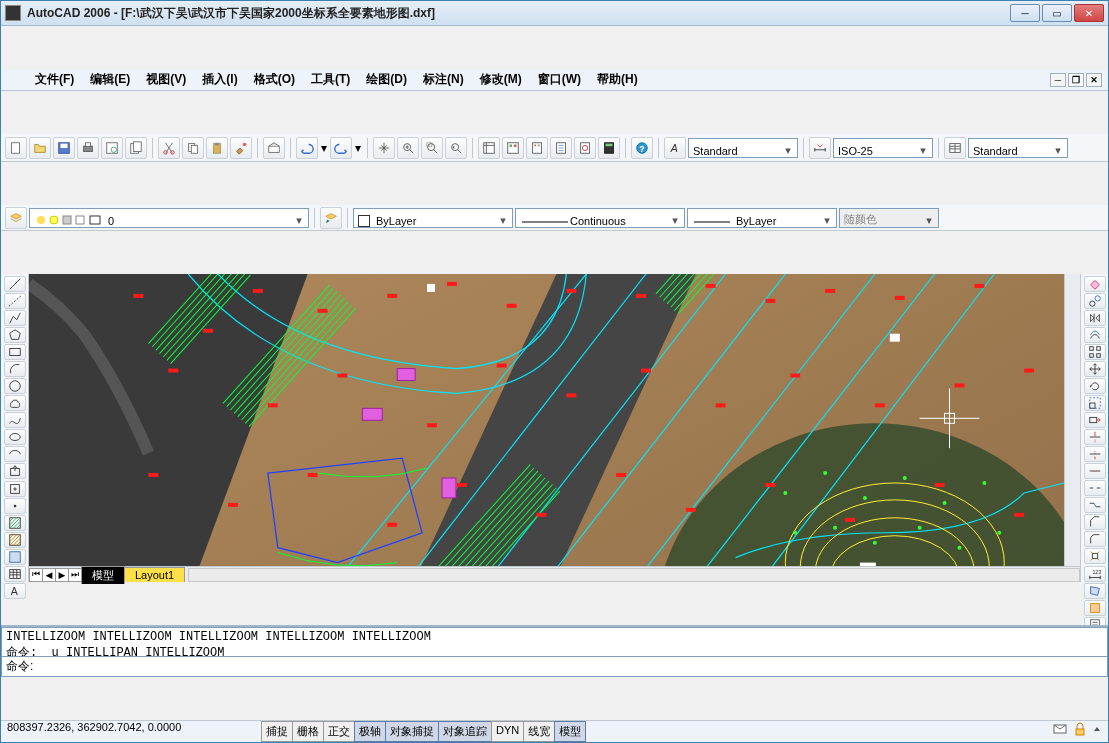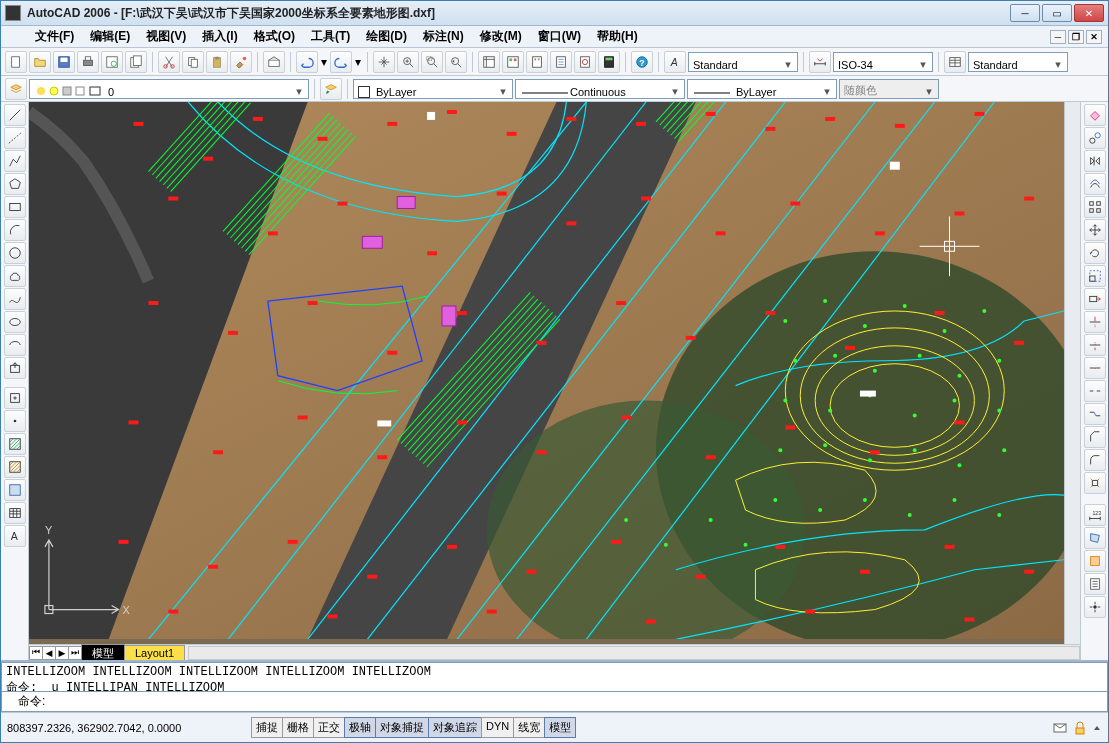--- a/index.html
+++ b/index.html
@@ -1,17 +1,17 @@
 <!DOCTYPE html>
 <html><head>
 <meta charset="utf-8">
 <style>
 * { margin: 0; padding: 0; box-sizing: border-box; font-family: "Microsoft YaHei", "SimSun", Arial, sans-serif; }
 body { width: 1109px; height: 743px; background: #e8e8e8; overflow: hidden; font-size: 12px; }
-.window { width: 1109px; height: 743px; border: 1px solid #3c7fb1; background: #f0f0f0; display: flex; flex-direction: column; }
+.window { width: 1109px; height: 743px; border: 1px solid #3c7fb1; background: #f0f0f0; display: flex; flex-direction: column; gap: 43px; }
 .titlebar { height: 25px; background: linear-gradient(#e6eef7,#cfe0f0); display: flex; align-items: center; padding: 0 4px; border-bottom: 1px solid #a0b8d0; }
 .titlebar .app-icon { width: 16px; height: 16px; background: #333; margin-right: 6px; border: 1px solid #888; }
 .titlebar .title-text { flex: 1; font-weight: bold; color: #222; font-size: 12px; }
 .win-btns { display: flex; gap: 2px; }
 .win-btn { width: 30px; height: 18px; border: 1px solid #6d8aa8; background: linear-gradient(#eaf2fb,#cde0f0); display: flex; align-items: center; justify-content: center; font-size: 10px; cursor: pointer; border-radius: 2px; }
 .win-btn.close { background: linear-gradient(#e37f7f,#d04545); color: #fff; border-color: #a33; }
 .menubar { height: 22px; background: #eef3f9; border-bottom: 1px solid #b8c6d6; display: flex; align-items: center; padding: 0 6px; font-weight: bold; }
 .menubar .mitem { padding: 2px 8px; cursor: pointer; }
 .menubar .mdi-btns { margin-left: auto; display: flex; gap: 2px; }
 .mdi-btn { width: 16px; height: 14px; border: 1px solid #a0b0c0; background: #f5f5f5; font-size: 9px; display: flex; align-items: center; justify-content: center; cursor: pointer; }
@@ -31,26 +31,26 @@
 .drawing-wrap { flex: 1; display: flex; flex-direction: column; min-width: 0; }
 .canvas { flex: 1; background: #7a6a50; position: relative; overflow: hidden; }
 .canvas svg { position: absolute; inset: 0; }
 .scroll-h { height: 16px; background: #e8ecf0; border-top: 1px solid #c0c8d0; display: flex; align-items: center; }
 .tab { padding: 1px 10px; background: #fde047; border: 1px solid #999; border-bottom: none; font-size: 11px; cursor: pointer; margin-right: -1px; }
 .tab.active { background: #000; color: #fff; }
 .scroll-track { flex: 1; height: 14px; background: #eaeaea; border: 1px solid #c8c8c8; margin-left: 4px; position: relative; }
 .scroll-v { width: 16px; background: #e8ecf0; border-left: 1px solid #c0c8d0; position: relative; }
 .cmdline-wrap { border-top: 2px solid #9fb6cc; }
 .cmd-history { height: 30px; background: #fff; border: 1px solid #7f9db9; font-family: "Courier New", monospace; font-size: 12px; padding: 1px 4px; overflow: hidden; line-height: 16px; white-space: pre; }
-.cmd-input-row { height: 20px; background: #fff; border: 1px solid #7f9db9; border-top: none; display: flex; align-items: center; font-family: "Courier New", monospace; font-size: 12px; padding: 0 16px; }
+.cmd-input-row { height: 20px; background: #fff; border: 1px solid #7f9db9; border-top: none; display: flex; align-items: center; font-family: "Courier New", monospace; font-size: 12px; padding: 0 4px; }
 .cmd-prompt { margin-right: 4px; }
 .cmd-input { flex: 1; border: none; outline: none; font: inherit; }
-.statusbar { height: 30px; background: #eef3f9; border-top: 1px solid #c0c8d0; display: flex; align-items: center; font-size: 11px; }
+.statusbar { height: 22px; background: #eef3f9; border-top: 1px solid #c0c8d0; display: flex; align-items: flex-start; font-size: 11px; }
 .coords { width: 250px; padding: 0 6px; }
-.sb-btns { display: flex; }
+.sb-btns { display: flex; margin-left: 10px; }
 .sb-btn { padding: 2px 4px; border: 1px solid #999; background: #f0f0f0; margin-right: -1px; font-size: 11px; cursor: pointer; }
 .sb-btn.active { background: #d0d8e8; border-color: #5a7ca8; }
 .sb-right { margin-left: auto; display: flex; align-items: center; gap: 4px; padding: 0 6px; }
 .nav-arrows { display: flex; }
 .nav-arrows .na { width: 14px; height: 14px; border: 1px solid #999; background: #fff; font-size: 9px; display:flex; align-items:center; justify-content:center; cursor:pointer; margin-right:-1px;}
 </style>
 </head>
 <body>
 
 <div class="window">
@@ -249,21 +249,21 @@
       <span class="carrow">▾</span>
     </div>
     <div class="sep"></div>
     <div class="tbtn">
         <svg viewBox="0 0 16 16">
           <path d="M2 10h12M2 8v4M14 8v4" stroke="#333"></path>
           <path d="M5 4l3 3 3-3" fill="none" stroke="#c33"></path>
         </svg>
       </div>
     <div class="combo" style="width:100px">
-      <span class="cval">ISO-34</span>
+      <span class="cval">ISO-25</span>
       <span class="carrow">▾</span>
     </div>
     <div class="sep"></div>
     <div class="tbtn">
         <svg viewBox="0 0 16 16">
           <rect x="2" y="3" width="12" height="10" fill="#fff" stroke="#555"></rect>
           <path d="M2 6h12M2 9h12M8 3v10" stroke="#555"></path>
         </svg>
       </div>
     <div class="combo" style="width:100px">

